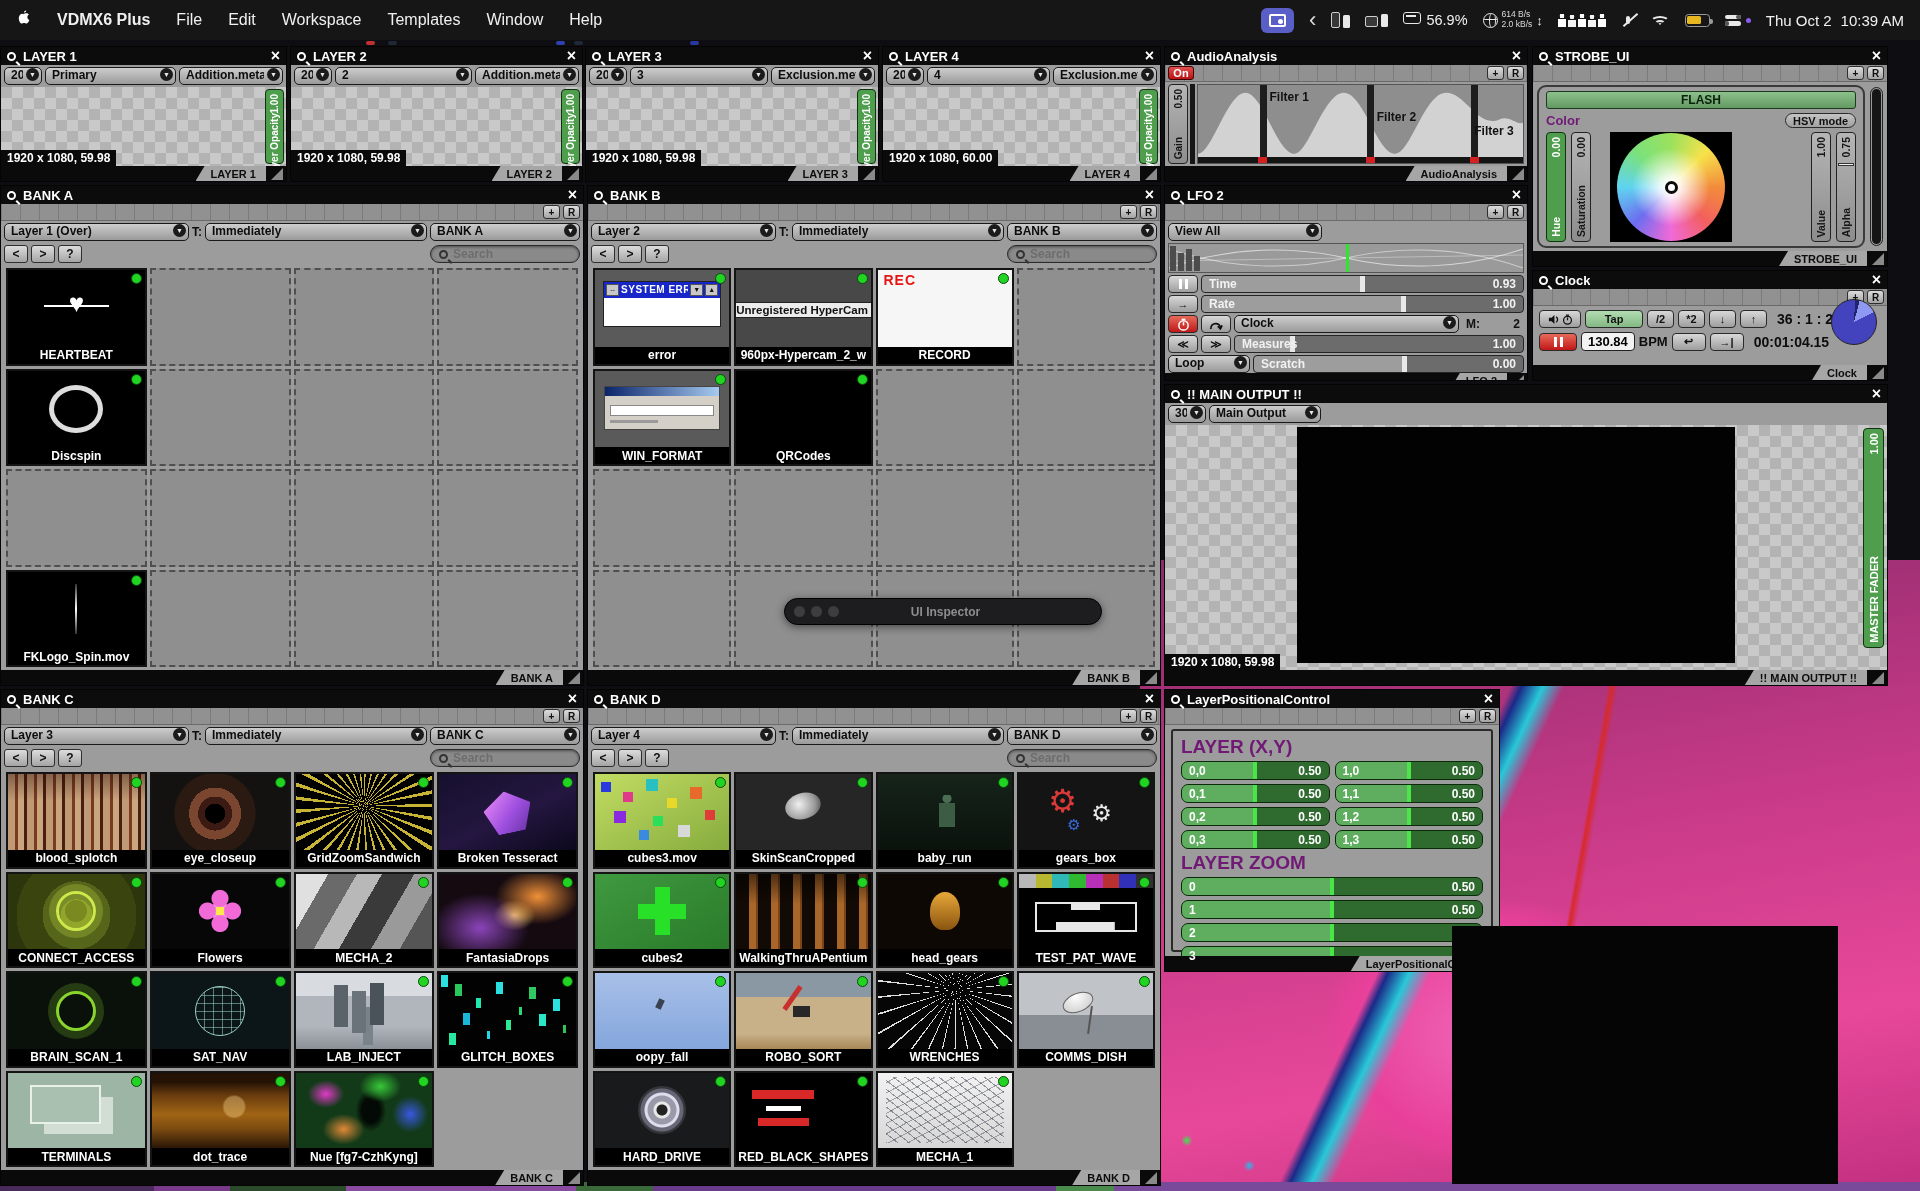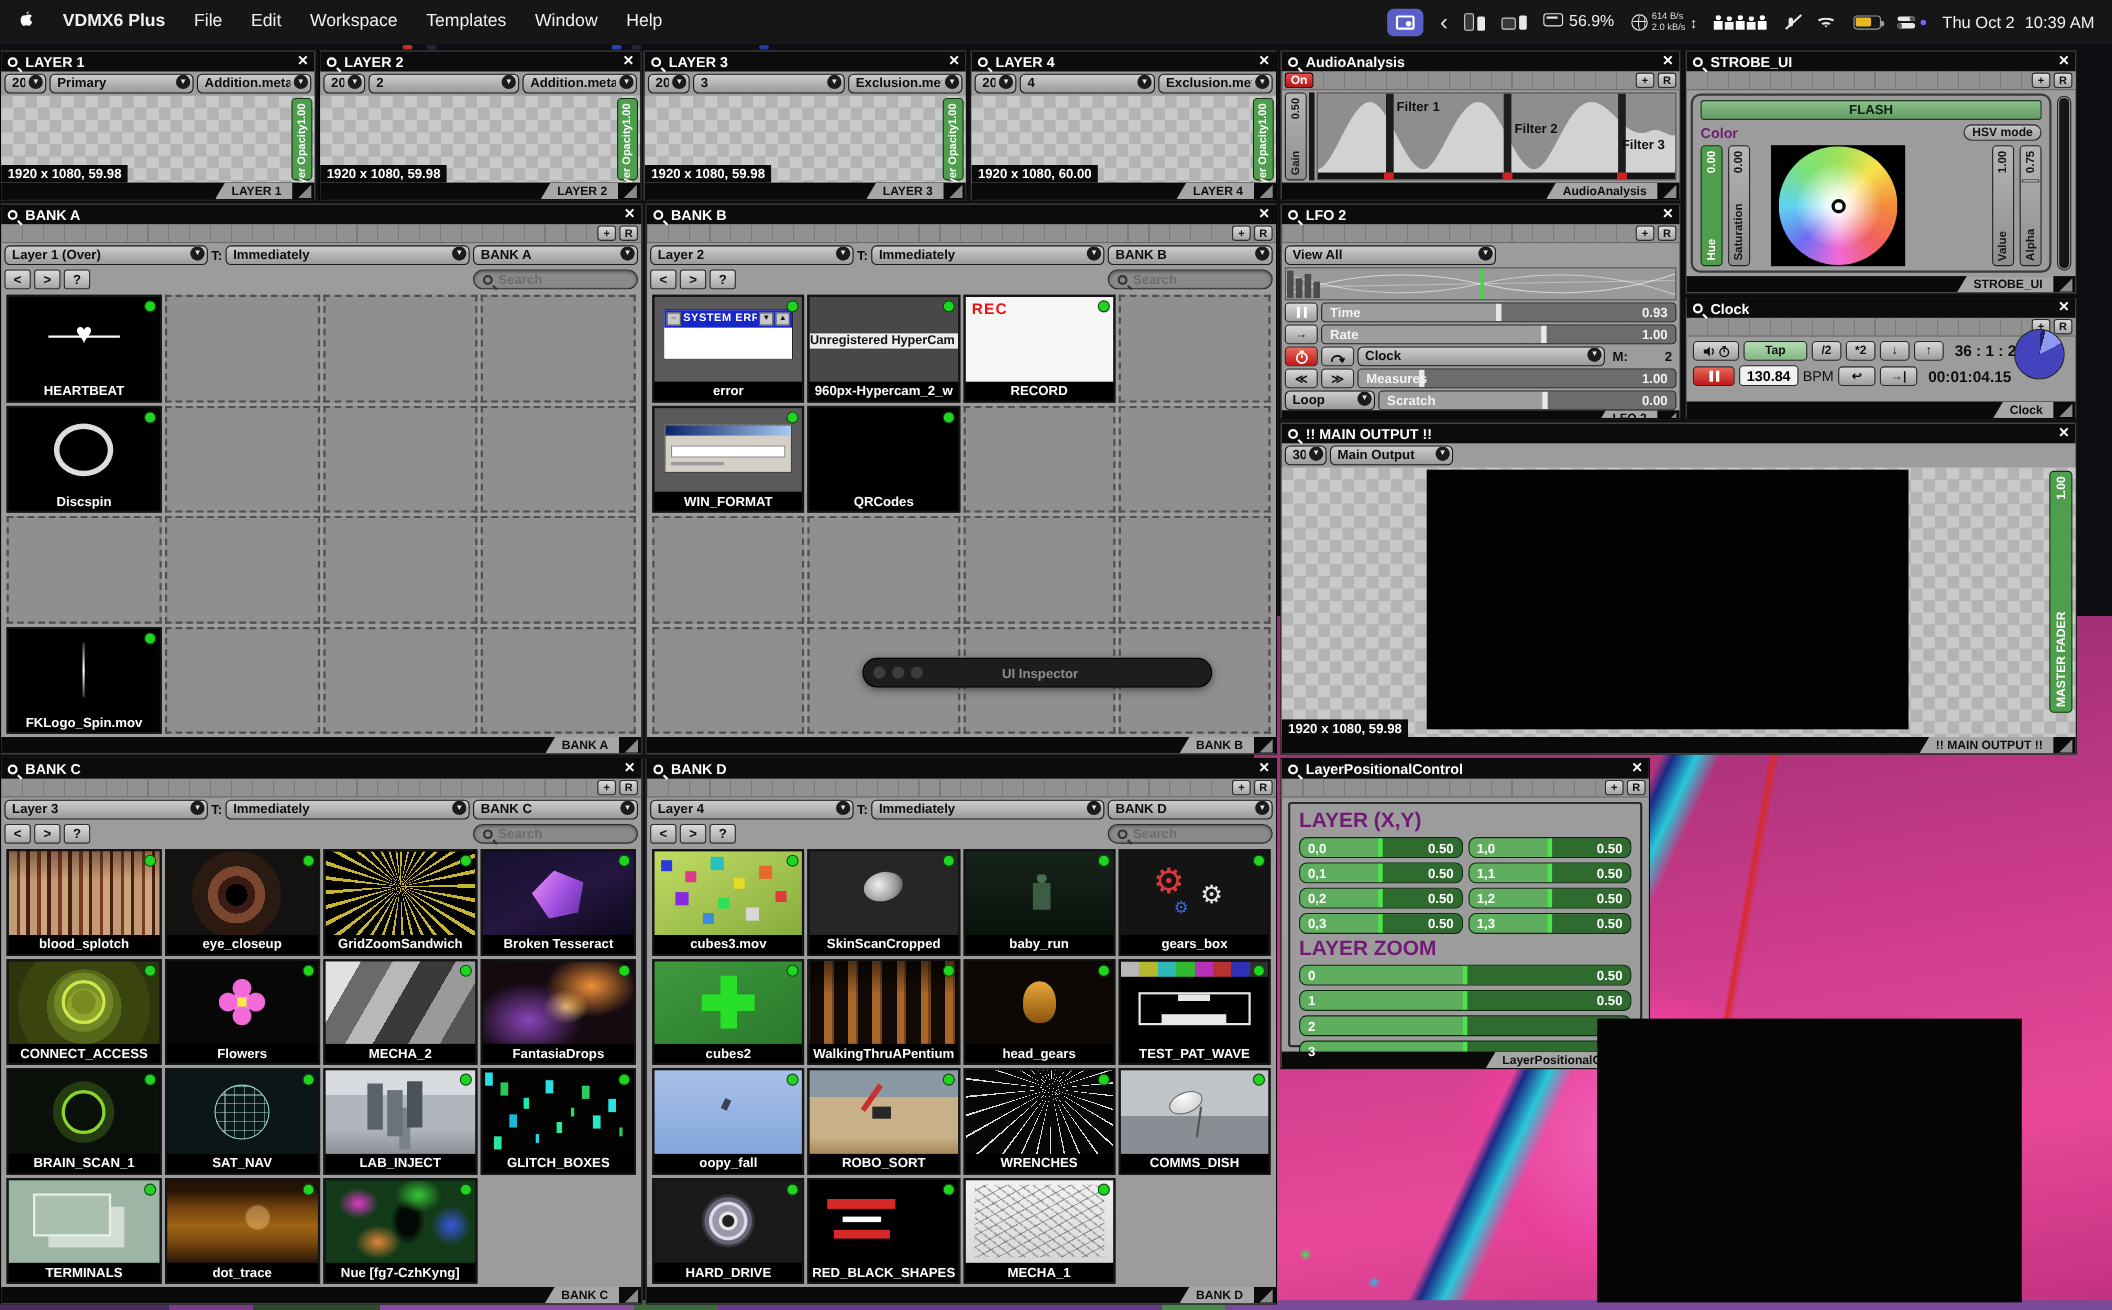--- a/index.html
+++ b/index.html
@@ -148,21 +148,21 @@
   .mbox{width:62px;height:18px;display:flex;align-items:center;justify-content:space-between;padding:0 4px;font-weight:bold;font-size:12px;color:#111}
 
   
   #clockp{left:1532px;top:270px;width:356px;height:111px}
   .ck-row{display:flex;align-items:center;gap:4px;padding:0 6px;margin-top:4px;flex:none}
   .ck-txt{font-weight:bold;font-size:14px;color:#0d0d0d;margin-left:6px;white-space:nowrap}
   .tapbtn{background:linear-gradient(#b2dcb2,#84b884)!important;min-width:58px}
   .pie{position:absolute;right:10px;top:28px;width:46px;height:46px;border-radius:50%;border:1px solid #222;
     background:conic-gradient(from 15deg,#8f99f2 0 48deg,#4343bd 48deg 348deg,#23236a 348deg)}
   .numbox{background:#f2f2f2;border:1px solid #222;border-radius:4px;font-weight:bold;font-size:13px;color:#000;height:19px;display:flex;align-items:center;padding:0 6px}
-  .bpm{font-weight:normal;font-size:13px;color:#0d0d0d}
+  .bpm{font-weight:bold;font-size:13px;color:#0d0d0d}
 
   
   #main{left:1164px;top:384px;width:724px;height:302px}
   .mo-prev{flex:1;position:relative;min-height:0}
   .mo-video{position:absolute;left:132px;top:2px;width:438px;height:236px;background:#020202}
   .mfader{position:absolute;right:3px;top:3px;bottom:22px;width:21px;font-size:11px}
 
   
   .bgrid{flex:1;display:grid;grid-template-columns:repeat(4,1fr);grid-template-rows:repeat(4,1fr);gap:3px;margin:3px 5px;min-height:0}
   .cell{border:2px dashed #4f4f4f;background:#8f8f8f}
@@ -449,21 +449,21 @@
   <div class="ptitle">
     <span class="mag"></span>
     <span class="ptt">LFO 2</span>
     <span class="pclose">×</span>
   </div>
   <div class="tickbar">
     <span class="sqbtn">+</span>
     <span class="sqbtn">R</span>
   </div>
   <div class="lfo-row">
-    <div class="dd" style="width:192px">
+    <div class="dd" style="width:154px">
       <span class="dtext">View All</span>
       <span class="dd-arrow">▼</span>
     </div>
   </div>
   <div class="lfo-wave">
     <svg style="position:absolute;inset:0;width:100%;height:100%" viewBox="0 0 340 28" preserveAspectRatio="none">
       <path d="M0,24 C60,2 120,2 170,14 C220,26 280,26 340,5" fill="none" stroke="rgba(255,255,255,.6)" stroke-width="1"></path>
       <path d="M0,5 C60,26 120,26 170,14 C220,2 280,2 340,24" fill="none" stroke="rgba(255,255,255,.5)" stroke-width="1"></path>
       <path d="M0,17 L340,11" stroke="rgba(255,255,255,.35)" stroke-width="1"></path>
     </svg>

